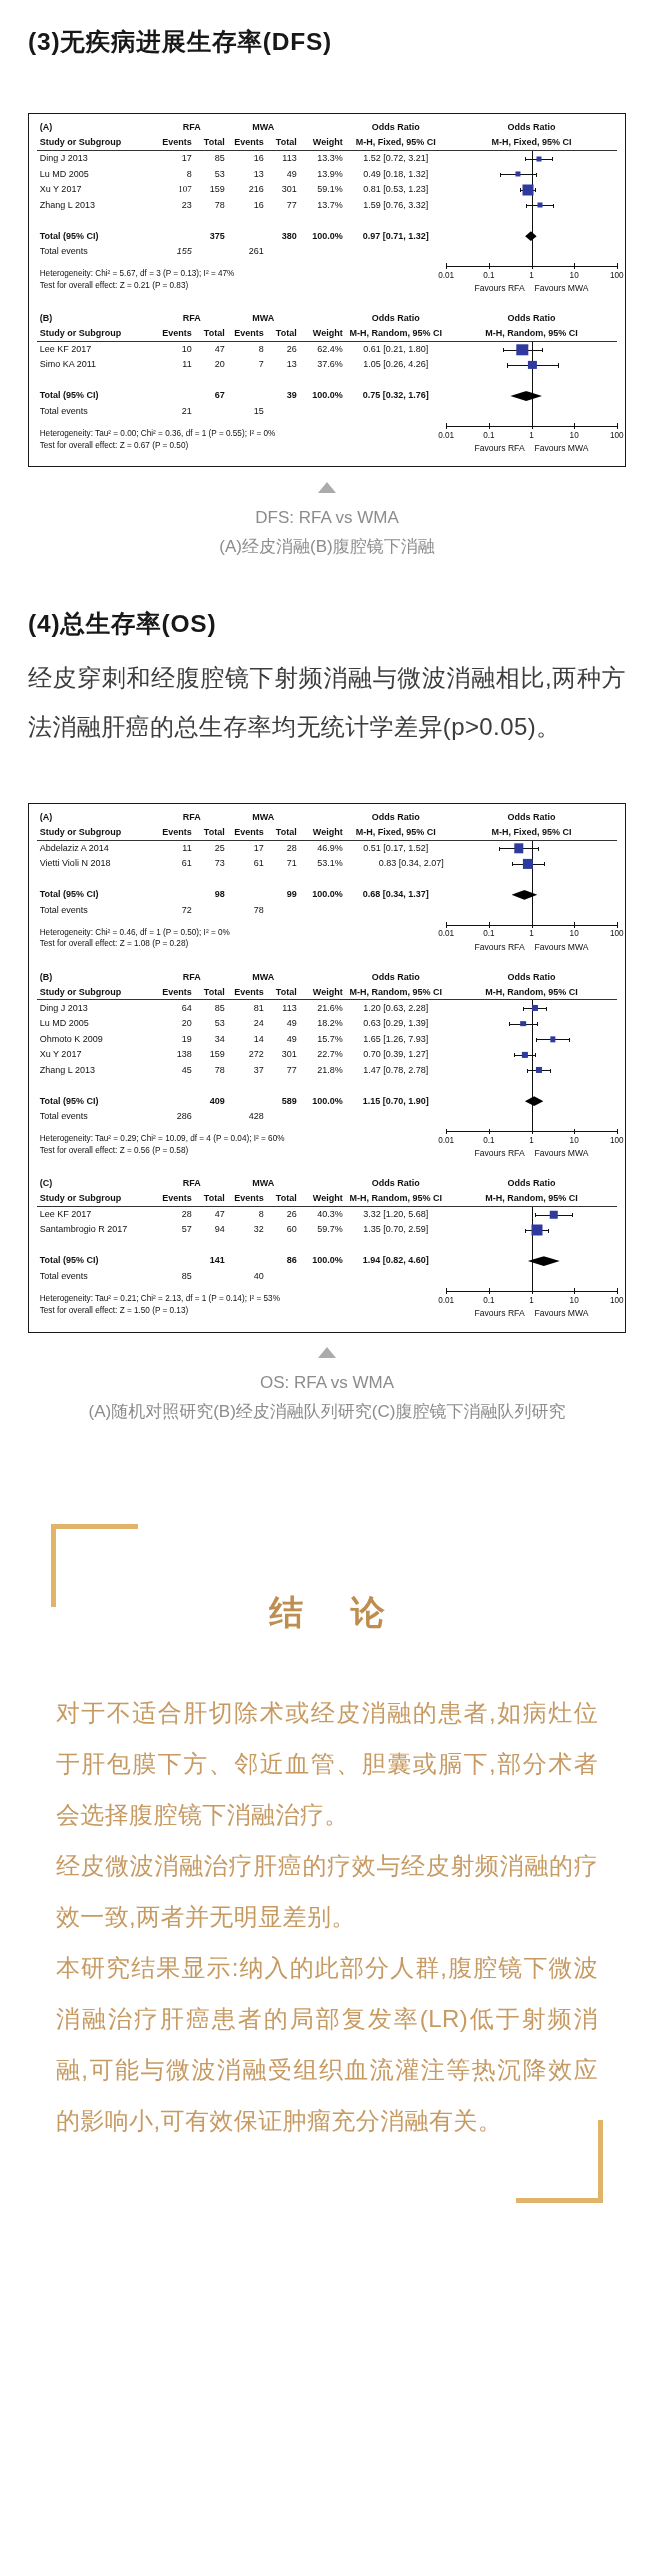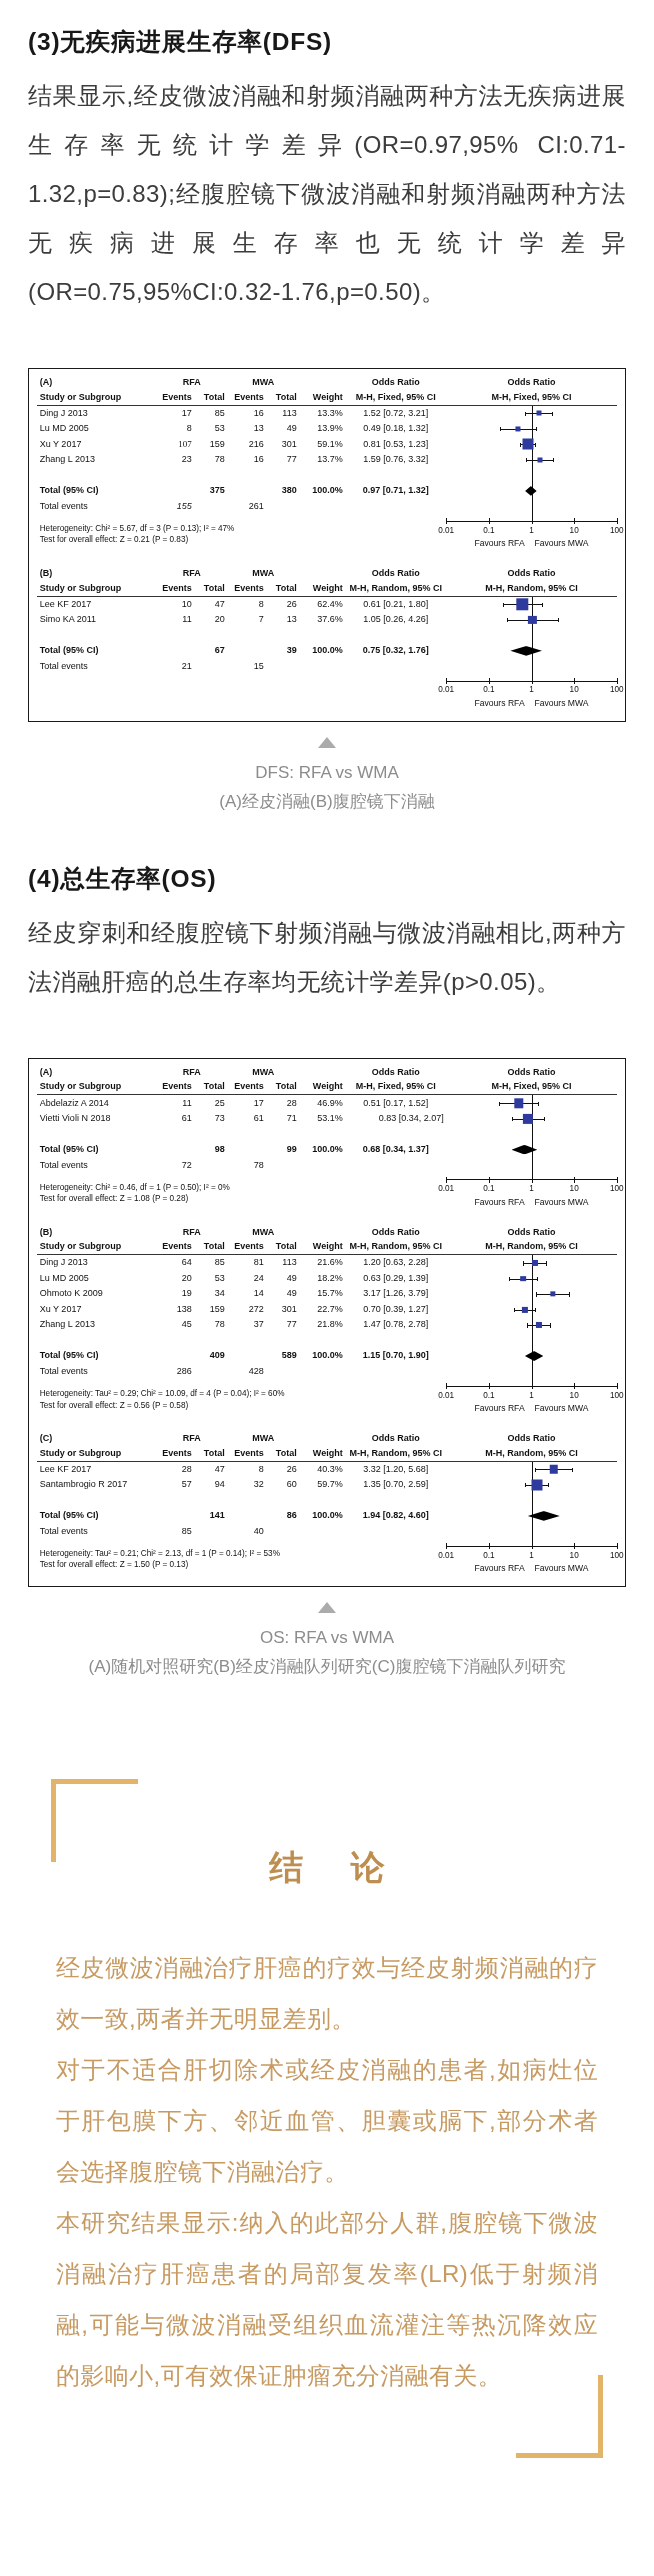--- a/index.html
+++ b/index.html
@@ -48,21 +48,20 @@
   .ctitle{text-align:center;font-family:"Liberation Serif","DejaVu Serif",serif;font-size:34px;font-weight:bold;
           color:#bd8e4f;letter-spacing:19.6px;text-indent:19.6px;margin:23px 0 51px;}
   .cp{font-size:24px;line-height:51px;color:#c79a62;text-align:justify;margin:0;letter-spacing:0.4px;}
 </style>
 </head>
 <body>
 
 <div class="page">
 
   <h2 class="sec">(3)无疾病进展生存率(DFS)</h2>
-  <p class="body">结果显示,经皮微波消融和射频消融两种方法无疾病进展生存率无统计学差异(OR=0.97,95% CI:0.71-1.32,p=0.83);经腹腔镜下微波消融和射频消融两种方法无疾病进展生存率也无统计学差异(OR=0.75,95%CI:0.32-1.76,p=0.50)。</p>
 
   <figure>
     <div class="plotbox" id="figure-dfs">
         <div class="fpanel">
           <div class="frow fh1">
             <div class="c " style="grid-column: 1;">(A)</div>
             <div class="c ct" style="grid-column: 2 / span 2;">RFA</div>
             <div class="c ct" style="grid-column: 4 / span 2;">MWA</div>
             <div class="c ct" style="grid-column: 7;">Odds Ratio</div>
             <div class="c ct" style="grid-column: 8;">Odds Ratio</div>
@@ -227,20 +226,24 @@
               <span class="dm" style="left: 37.6287%; width: 18.5091%;"></span>
             </div>
           </div>
           <div class="frow">
             <div class="c " style="grid-column: 1;">Total events</div>
             <div class="c rt" style="grid-column: 2;">21</div>
             <div class="c rt" style="grid-column: 4;">15</div>
             <div class="pc line" style="grid-column: 8;"></div>
           </div>
           <div class="frow">
+            <div class="fnotewrap" style="grid-column: 1 / 8;">
+              <div class="fnote">Heterogeneity: Tau² = 0.00; Chi² = 0.36, df = 1 (P = 0.55); I² = 0%</div>
+              <div class="fnote">Test for overall effect: Z = 0.67 (P = 0.50)</div>
+            </div>
             <div class="axiscell" style="grid-column: 8;">
               <span class="riser"></span>
               <span class="hline"></span>
               <span class="tick" style="left: 0%;"></span>
               <span class="ticklbl" style="left: 0%;">0.01</span>
               <span class="tick" style="left: 25%;"></span>
               <span class="ticklbl" style="left: 25%;">0.1</span>
               <span class="tick" style="left: 50%;"></span>
               <span class="ticklbl" style="left: 50%;">1</span>
               <span class="tick" style="left: 75%;"></span>
@@ -391,21 +394,21 @@
               <span class="sq" style="left: 44.9835%; width: 5.7px; height: 5.7px;"></span>
             </div>
           </div>
           <div class="frow">
             <div class="c " style="grid-column: 1;">Ohmoto K 2009</div>
             <div class="c rt" style="grid-column: 2;">19</div>
             <div class="c rt" style="grid-column: 3;">34</div>
             <div class="c rt" style="grid-column: 4;">14</div>
             <div class="c rt" style="grid-column: 5;">49</div>
             <div class="c rt" style="grid-column: 6;">15.7%</div>
-            <div class="c ct" style="grid-column: 7;">3.17 [1.26, 3.79]</div>
+            <div class="c ct" style="grid-column: 7;">1.65 [1.26, 7.93]</div>
             <div class="pc line" style="grid-column: 8;">
               <span class="ci" style="left: 52.5093%; width: 19.9726%;"></span>
               <span class="sq" style="left: 62.5265%; width: 5.3px; height: 5.3px;"></span>
             </div>
           </div>
           <div class="frow">
             <div class="c " style="grid-column: 1;">Xu Y 2017</div>
             <div class="c rt" style="grid-column: 2; text-align: right;">138</div>
             <div class="c rt" style="grid-column: 3;">159</div>
             <div class="c rt" style="grid-column: 4;">272</div>
@@ -558,20 +561,20 @@
         </div>
       </div>
     <div class="tri"></div>
     <div class="figcap">OS: RFA vs WMA</div>
     <div class="figcap">(A)随机对照研究(B)经皮消融队列研究(C)腹腔镜下消融队列研究</div>
   </figure>
 
   <section class="concl">
     <span class="bk tl"></span>
     <h3 class="ctitle">结 论</h3>
+    <p class="cp">对于不适合肝切除术或经皮消融的患者,如病灶位于肝包膜下方、邻近血管、胆囊或膈下,部分术者会选择腹腔镜下消融治疗。</p>
     <p class="cp">经皮微波消融治疗肝癌的疗效与经皮射频消融的疗效一致,两者并无明显差别。</p>
-    <p class="cp">对于不适合肝切除术或经皮消融的患者,如病灶位于肝包膜下方、邻近血管、胆囊或膈下,部分术者会选择腹腔镜下消融治疗。</p>
     <p class="cp">本研究结果显示:纳入的此部分人群,腹腔镜下微波消融治疗肝癌患者的局部复发率(LR)低于射频消融,可能与微波消融受组织血流灌注等热沉降效应的影响小,可有效保证肿瘤充分消融有关。</p>
     <span class="bk br"></span>
   </section>
 
 </div>
 
 
 </body></html>

